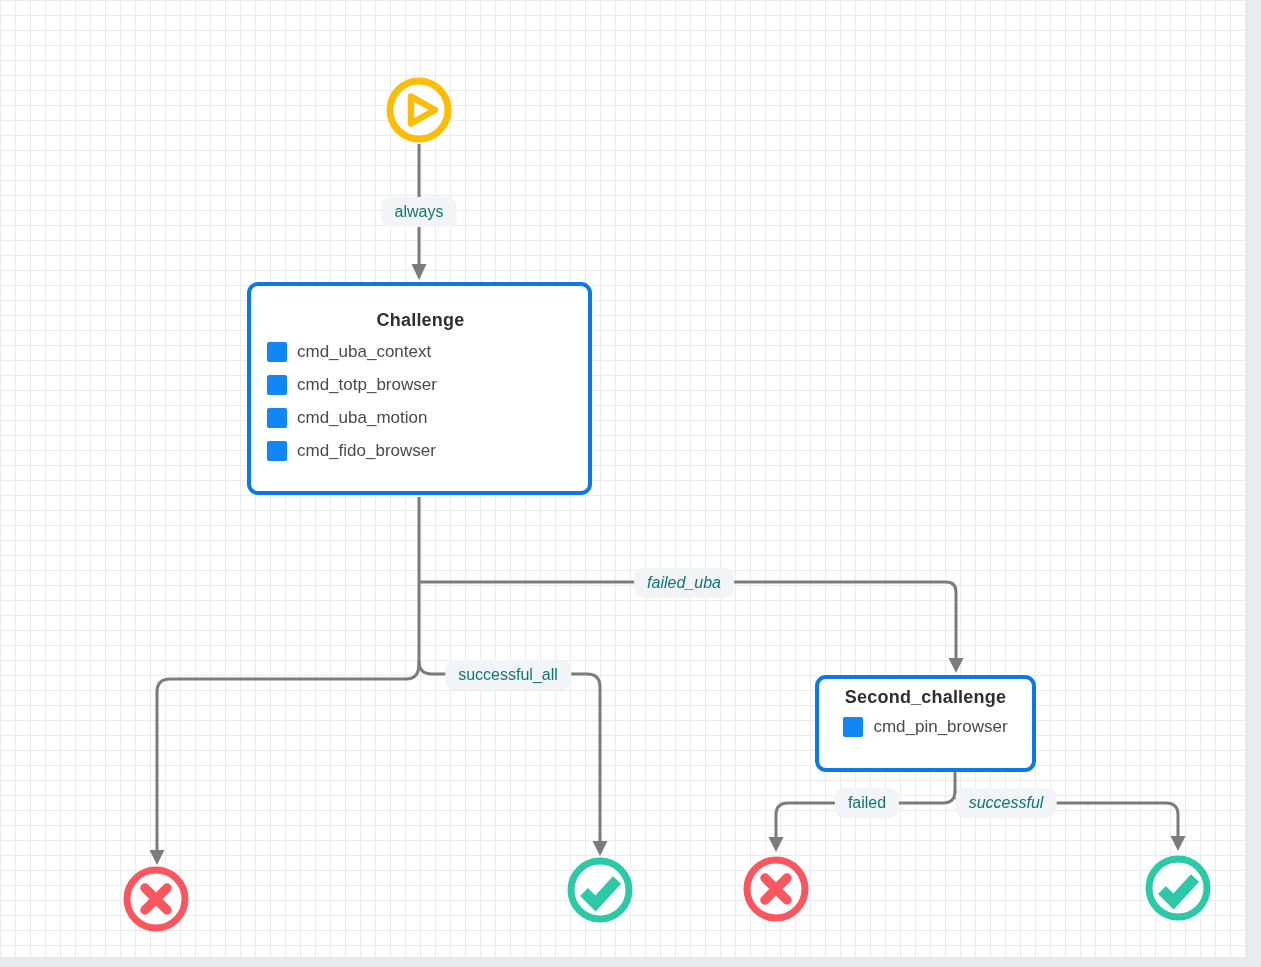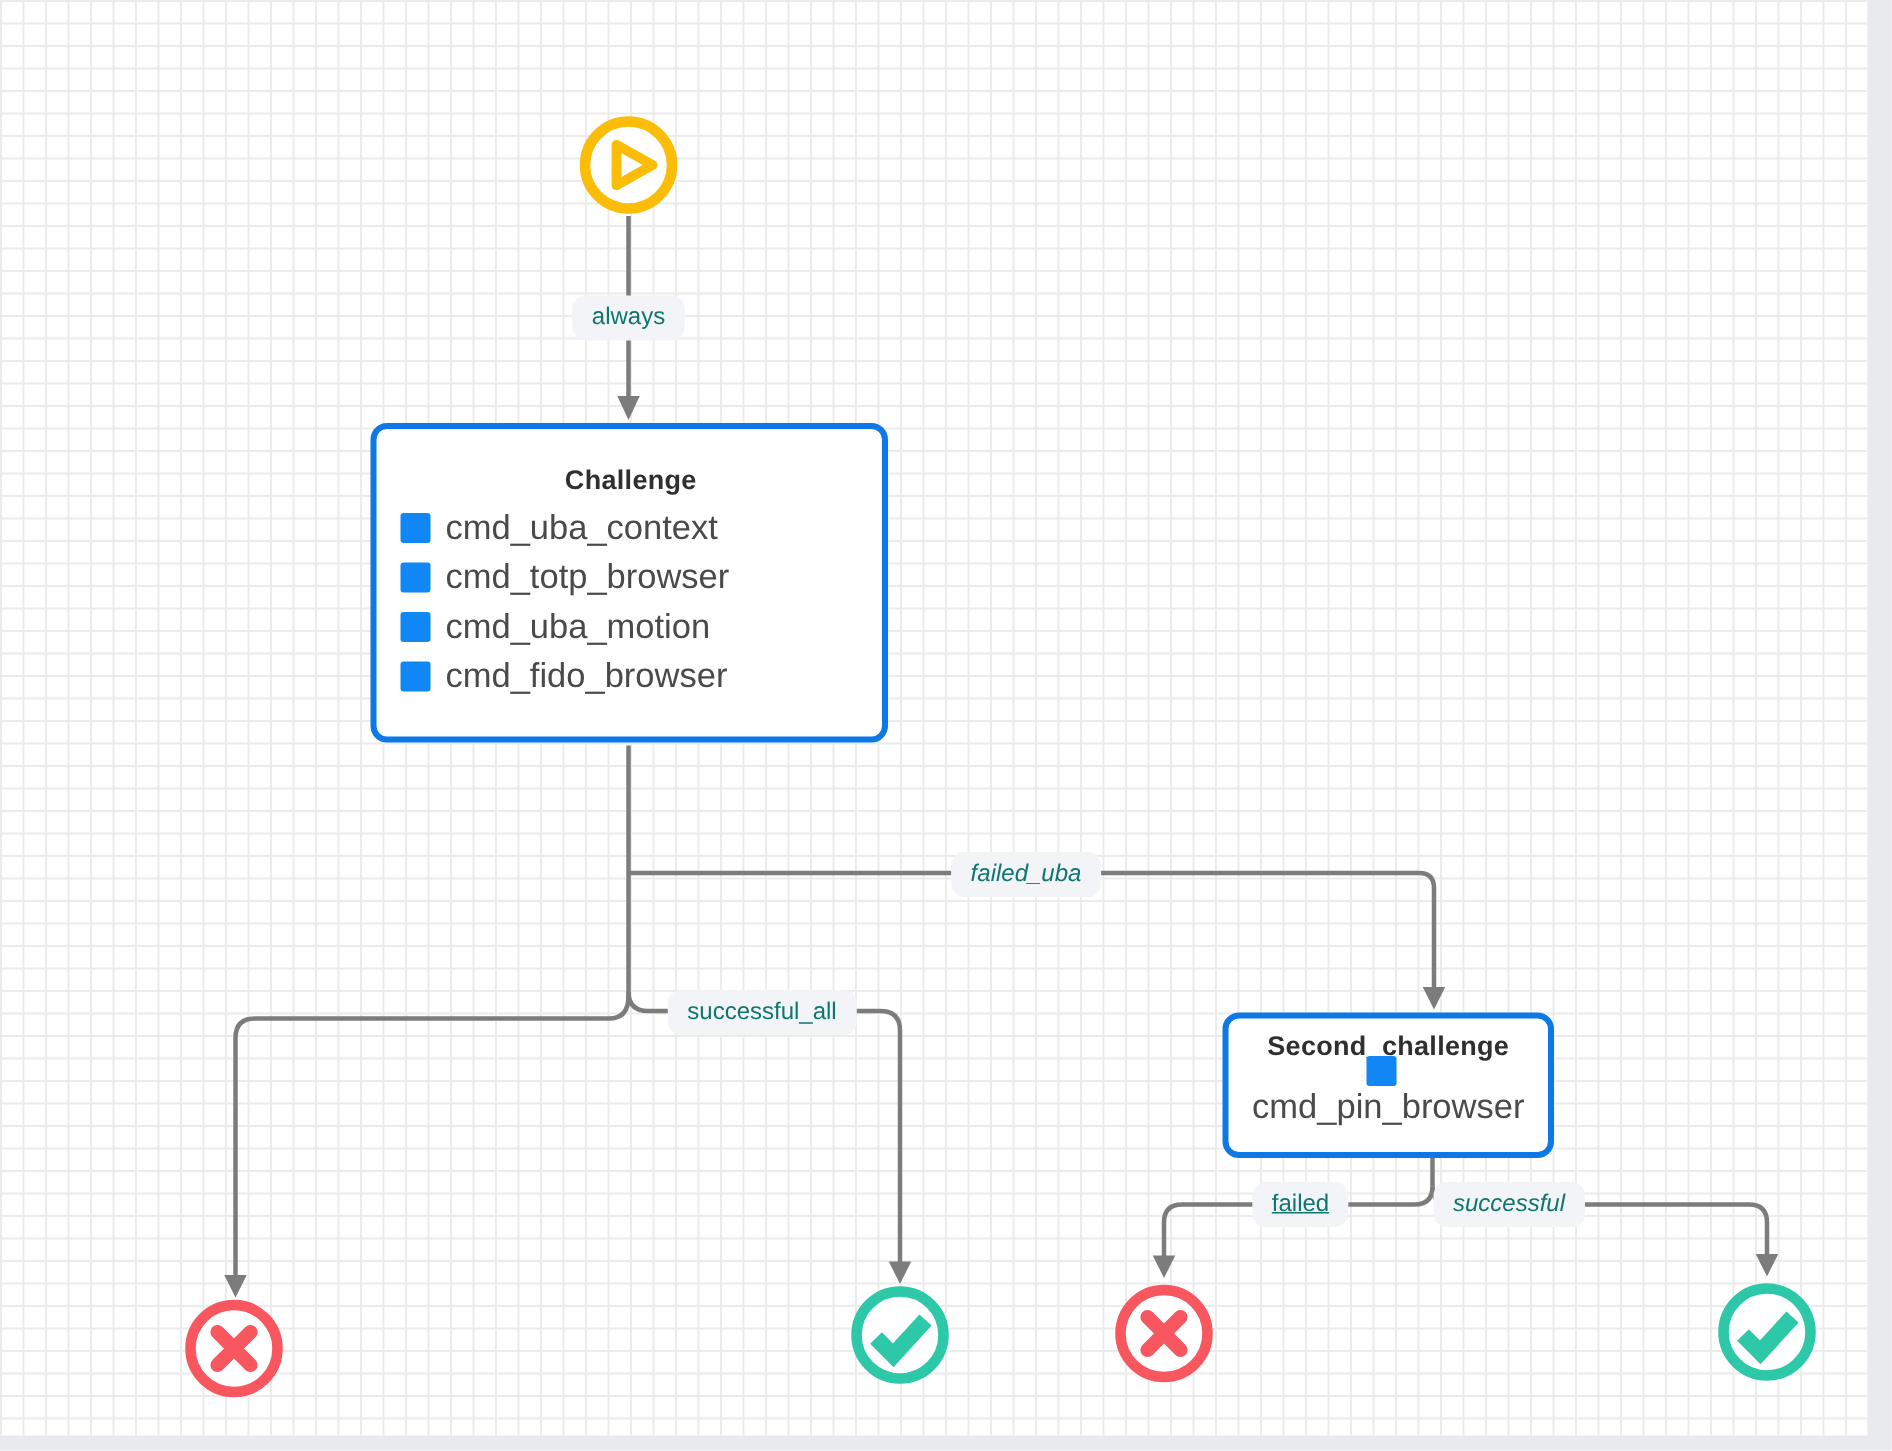--- a/index.html
+++ b/index.html
@@ -32,31 +32,31 @@
     text-align: center;
     font-weight: 700;
     font-size: 18px;
     color: #2f2f2f;
     margin-bottom: 4px;
     letter-spacing: 0.2px;
   }
   .node-item {
     display: flex; align-items: center;
     height: 33px;
-    font-size: 23px;
+    font-size: 17px;
     color: #4a4a4a;
   }
   .node-item .sq {
     width: 20px; height: 20px;
     background: #1187f5;
     border-radius: 2px;
     margin-right: 10px;
     flex: 0 0 auto;
   }
-  .node-item.centered { justify-content: center; height: 30px; flex-direction: column; }
+  .node-item.centered { justify-content: center; height: 30px; }
 
   .edge-label {
     position: absolute; z-index: 3;
     transform: translate(-50%, -50%);
     background: #f3f4f8;
     color: #0f766e;
     font-size: 16px;
     padding: 6px 13px;
     border-radius: 9px;
     white-space: nowrap;
@@ -123,21 +123,21 @@
     <div class="node-title">Second_challenge</div>
     <div class="node-item centered">
       <span class="sq"></span>
       <span>cmd_pin_browser</span>
     </div>
   </div>
 
   <div class="edge-label" style="left:419px; top:212px;">always</div>
   <div class="edge-label" style="left:684px; top:583px;font-style:italic;">failed_uba</div>
   <div class="edge-label" style="left:508px; top:675px;">successful_all</div>
-  <div class="edge-label" style="left:867px; top:803px;text-decoration:underline;">failed</div>
+  <div class="edge-label" style="left:867px; top:803px;">failed</div>
   <div class="edge-label" style="left:1006px; top:803px;font-style:italic;">successful</div>
 
   <svg class="icon-svg" style="left:120px; top:863px;" width="72" height="72" viewBox="0 0 72 72">
     <circle cx="36" cy="36" r="29" fill="#ffffff" stroke-width="7" stroke="#f8575f"></circle>
     <path d="M 25 25 L 47 47 M 47 25 L 25 47" stroke-width="9.5" stroke-linecap="round" fill="none" stroke="#f8575f"></path>
   </svg>
 
   <svg class="icon-svg" style="left:564px; top:854px;" width="72" height="72" viewBox="0 0 72 72">
     <circle cx="36" cy="36" r="29" fill="#ffffff" stroke-width="7" stroke="#2cc8a8"></circle>
     <path d="M 20 38 L 31.5 49.5 L 53 26" stroke-width="11" fill="none" stroke="#2cc8a8"></path>

